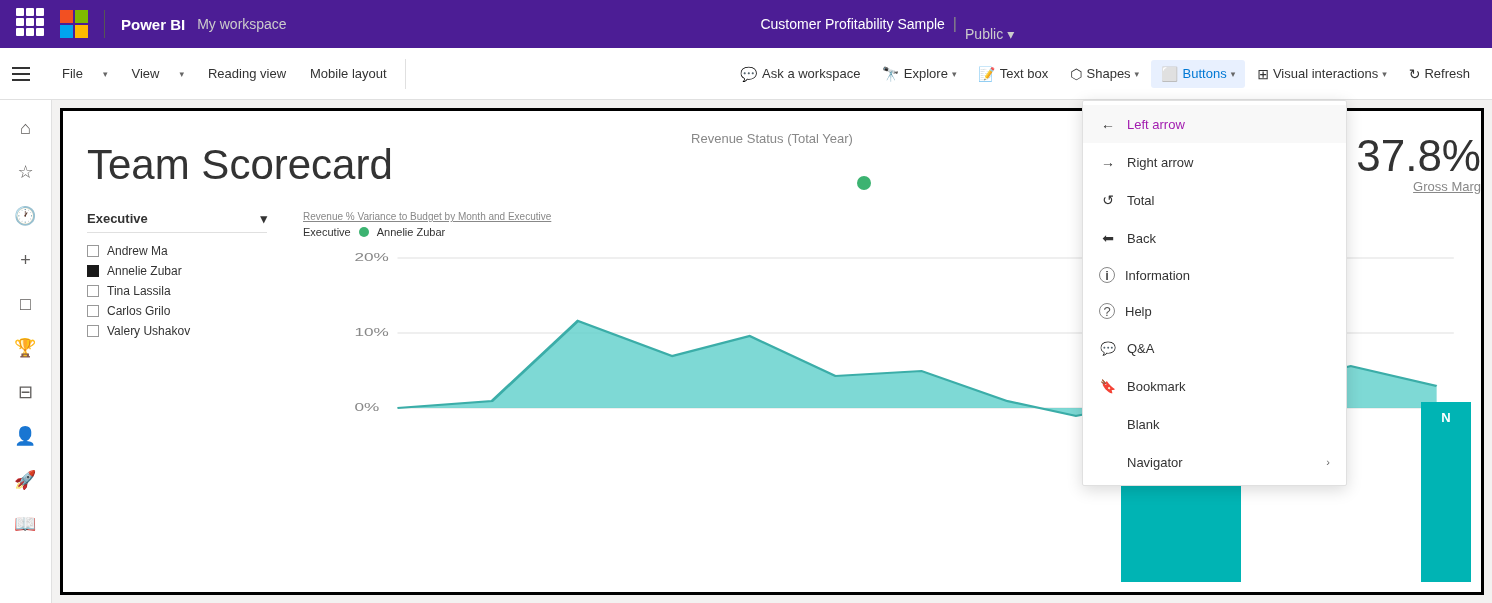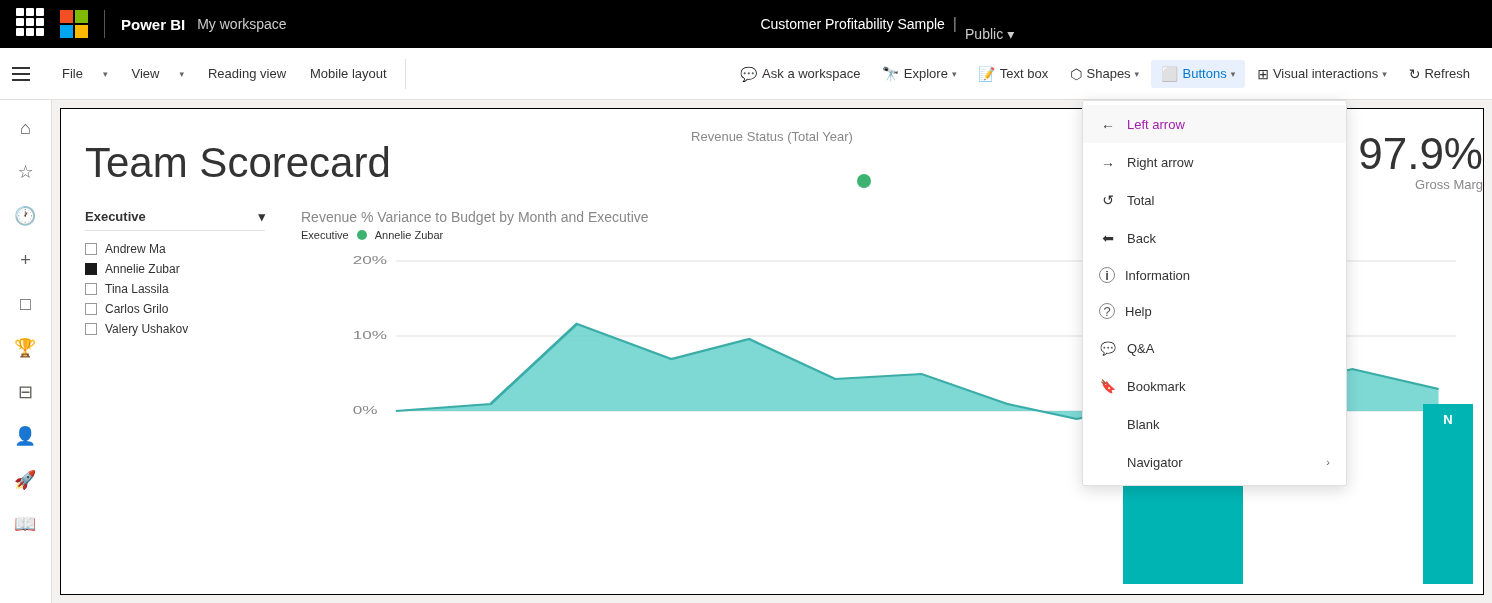--- a/index.html
+++ b/index.html
@@ -1,21 +1,21 @@
 <!DOCTYPE html>
 <html><head>
   <meta charset="utf-8">
   <style>
     * { box-sizing: border-box; margin: 0; padding: 0; }
     body { font-family: 'Segoe UI', Arial, sans-serif; background: #f3f2f1; overflow: hidden; }
 
     
     .top-bar {
       height: 48px;
-      background: #000000;
+      background: #4c1d95;
       display: flex;
       align-items: center;
       padding: 0 16px;
       gap: 12px;
     }
     .top-bar-grid {
       width: 32px; height: 32px;
       display: grid; grid-template-columns: repeat(3,8px); grid-template-rows: repeat(3,8px);
       gap: 2px; cursor: pointer;
     }
@@ -92,21 +92,21 @@
       overflow: hidden;
       background: #f3f2f1;
     }
 
     
     .report-canvas {
       position: absolute;
       top: 0; left: 0; right: 0; bottom: 0;
       background: #fff;
       margin: 8px;
-      border: 1px solid #000000;
+      border: 3px solid #000000;
       overflow: hidden;
     }
 
     .scorecard-title {
       position: absolute;
       top: 30px; left: 24px;
       font-size: 42px; font-weight: 300; color: #333;
     }
 
     .revenue-label {
@@ -136,21 +136,21 @@
     }
 
     .gross-num {
       position: absolute;
       top: 20px; right: 0px;
       font-size: 44px; font-weight: 300; color: #333;
     }
     .gross-label {
       position: absolute;
       top: 68px; right: 0px;
-      font-size: 13px; color: #888;
+      font-size: 13px; color: #888; text-decoration: underline;
     }
 
     .executive-box {
       position: absolute;
       top: 100px; left: 24px;
       width: 180px;
     }
     .executive-header {
       display: flex; justify-content: space-between; align-items: center;
       border-bottom: 1px solid #e0e0e0; padding-bottom: 6px; margin-bottom: 8px;
@@ -166,21 +166,21 @@
       background: #fff; flex-shrink: 0;
     }
     .exec-checkbox.checked { background: #1a1a1a; border-color: #1a1a1a; }
 
     .chart-area {
       position: absolute;
       top: 100px; left: 240px;
       right: 10px; bottom: 10px;
     }
     .chart-title {
-      font-size: 14px; color: #888; margin-bottom: 4px;
+      font-size: 10px; color: #888; margin-bottom: 4px; text-decoration: underline;
     }
     .chart-legend {
       display: flex; align-items: center; gap: 8px; margin-bottom: 8px;
       font-size: 11px; color: #333;
     }
     .legend-dot { width: 10px; height: 10px; border-radius: 50%; }
 
     .east-bar {
       position: absolute;
       bottom: 0; right: 230px;
@@ -355,21 +355,21 @@
 
       <div class="scorecard-title">Team Scorecard</div>
 
       <div class="revenue-label">Revenue Status (Total Year)</div>
 
       <div class="green-dot"></div>
 
       <div class="customers-num">16</div>
       <div class="customers-label">Number of Customers</div>
 
-      <div class="gross-num">97.9%</div>
+      <div class="gross-num">37.8%</div>
       <div class="gross-label">Gross Marg</div>
 
       <div class="executive-box">
         <div class="executive-header">
           <span>Executive</span>
           <span>▾</span>
         </div>
         <ul class="executive-list">
           <li>
             <div class="exec-checkbox"></div>

